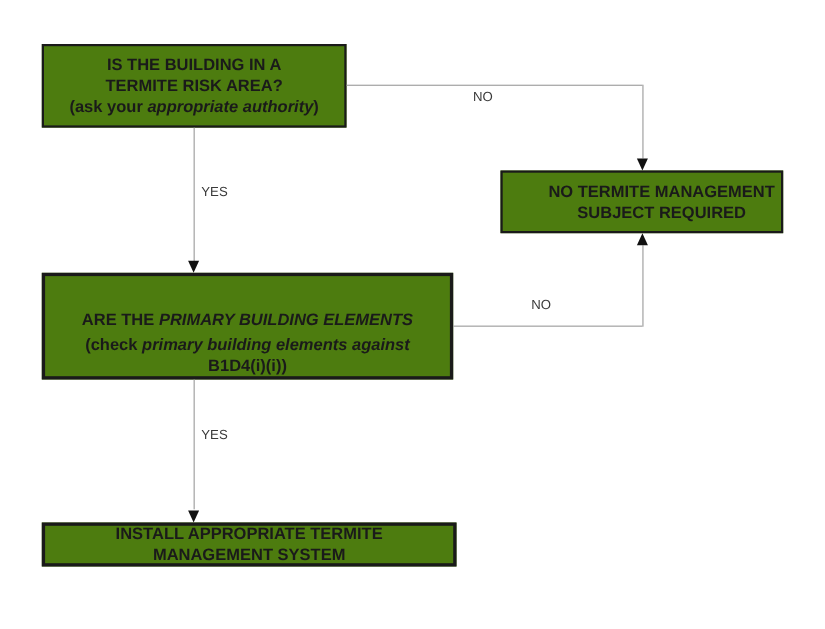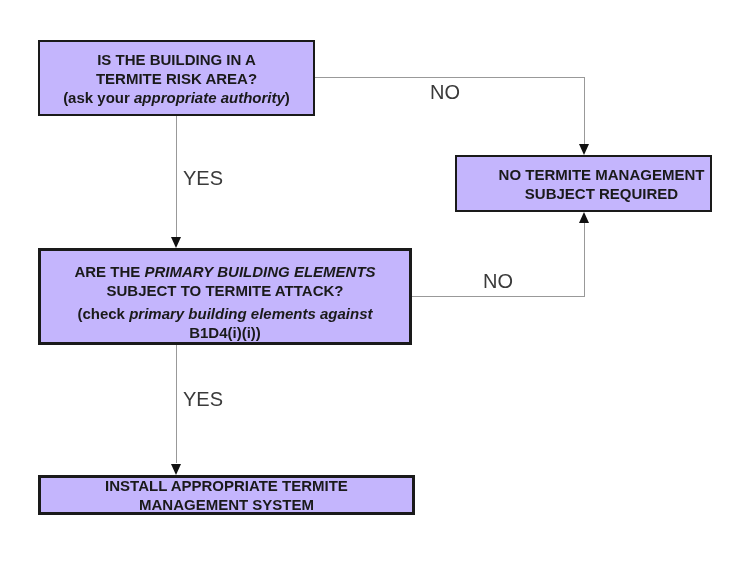--- a/index.html
+++ b/index.html
@@ -1,39 +1,39 @@
 <!DOCTYPE html>
 <html><head>
 <meta charset="utf-8">
 <style>
   html,body{margin:0;padding:0;background:#ffffff;}
   .canvas{
     position:relative;width:750px;height:572px;background:#ffffff;
     font-family:"Liberation Sans",sans-serif;color:#1a1a1a;overflow:hidden;
   }
   .node{
-    position:absolute;border:2px solid #1a1a1a;background:#c4b5fd;
+    position:absolute;border:2px solid #1a1a1a;background:#4d7c0f;
     display:flex;flex-direction:column;justify-content:center;
     text-align:center;box-sizing:border-box;
   }
   .node-thick{border-width:3px;}
   .node-q1{left:38px;top:40px;width:277px;height:76px;}
   .node-nosys{left:455px;top:155px;width:257px;height:57px;padding-left:36px;}
   .node-q2{left:38px;top:248px;width:374px;height:97px;justify-content:flex-end;}
   .node-install{left:38px;top:475px;width:377px;height:40px;}
   .bold-line{font-weight:bold;font-size:15px;line-height:19px;}
   .note-line{font-size:15px;line-height:19px;font-weight:bold;}
   .note-gap{margin-top:4px;}
   .italic{font-style:italic;}
   .bold-italic{font-style:italic;font-weight:bold;}
   .line{position:absolute;background:#999999;}
   .arrow{position:absolute;width:0;height:0;}
   .arrow-down{border-left:5px solid transparent;border-right:5px solid transparent;border-top:11px solid #111111;}
   .arrow-up{border-left:5px solid transparent;border-right:5px solid transparent;border-bottom:11px solid #111111;}
-  .edge-label{position:absolute;font-size:20px;color:#3a3a3a;}
+  .edge-label{position:absolute;font-size:12px;color:#3a3a3a;}
   
   .v-q1-q2{left:176px;top:116px;width:1px;height:124px;}
   .ah-q1-q2{left:171px;top:237px;}
   .h-q1-no{left:315px;top:77px;width:269px;height:1px;}
   .v-no-top{left:584px;top:77px;width:1px;height:67px;}
   .ah-no-top{left:579px;top:144px;}
   .h-q2-no{left:412px;top:296px;width:172px;height:1px;}
   .v-no-bottom{left:584px;top:223px;width:1px;height:74px;}
   .ah-no-bottom{left:579px;top:212px;}
   .v-q2-install{left:176px;top:345px;width:1px;height:118px;}
@@ -54,21 +54,20 @@
     <div class="note-line"><span>(ask your </span><span class="italic">appropriate authority</span><span>)</span></div>
   </div>
 
   <div class="node node-nosys">
     <div class="bold-line">NO TERMITE MANAGEMENT</div>
     <div class="bold-line">SUBJECT REQUIRED</div>
   </div>
 
   <div class="node node-thick node-q2">
     <div class="bold-line"><span>ARE THE </span><span class="bold-italic">PRIMARY BUILDING ELEMENTS</span></div>
-    <div class="bold-line">SUBJECT TO TERMITE ATTACK?</div>
     <div class="note-line note-gap"><span>(check </span><span class="italic">primary building elements against</span></div>
     <div class="note-line">B1D4(i)(i))</div>
   </div>
 
   <div class="node node-thick node-install">
     <div class="bold-line">INSTALL APPROPRIATE TERMITE</div>
     <div class="bold-line">MANAGEMENT SYSTEM</div>
   </div>
 
   <div class="line v-q1-q2"></div>

